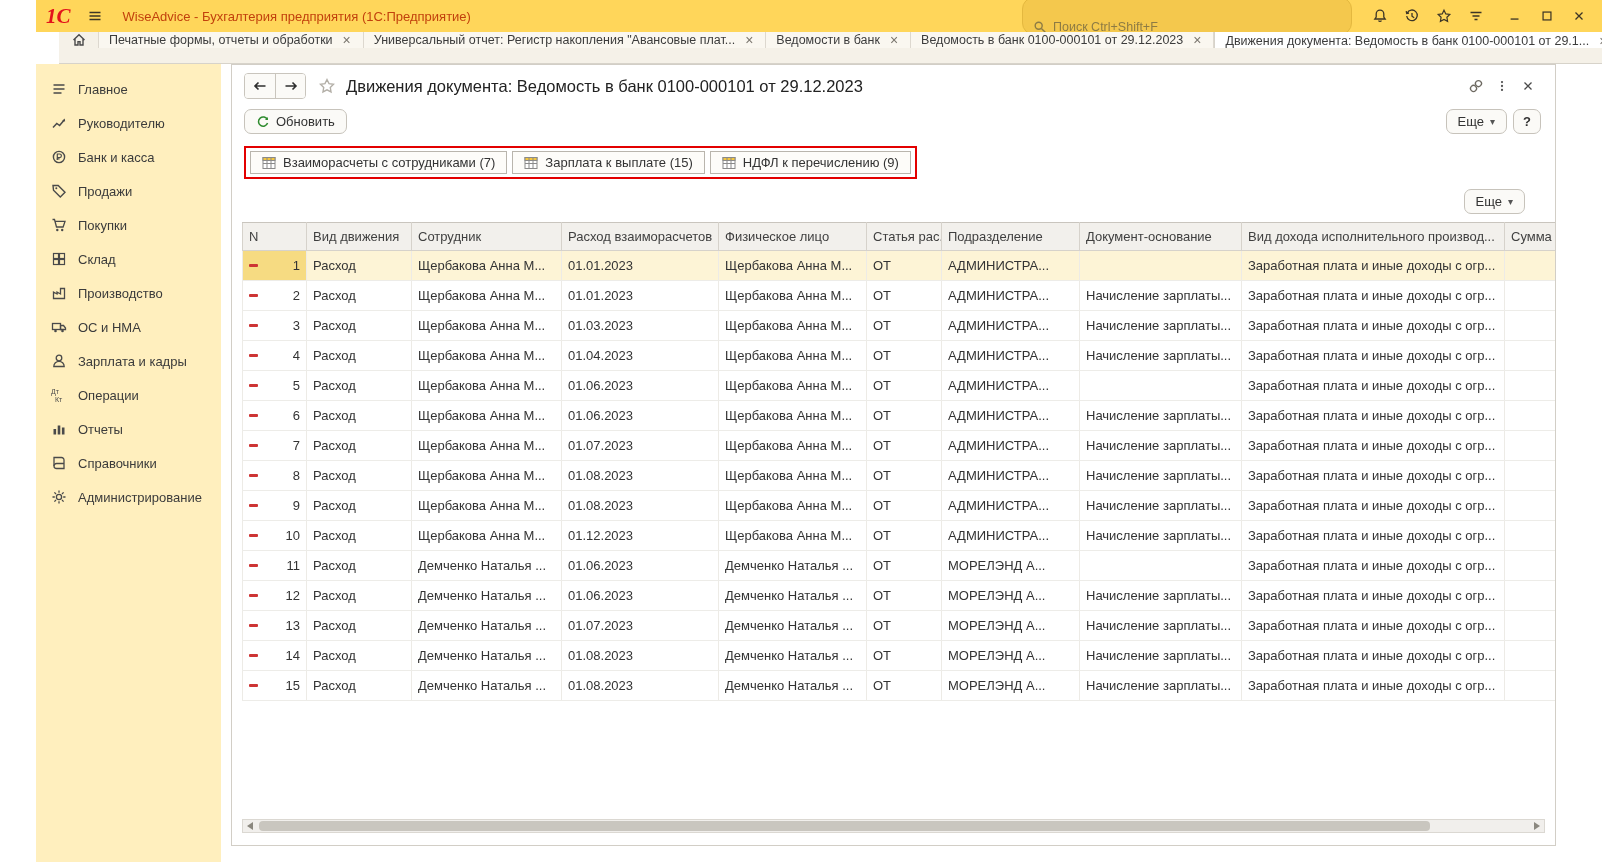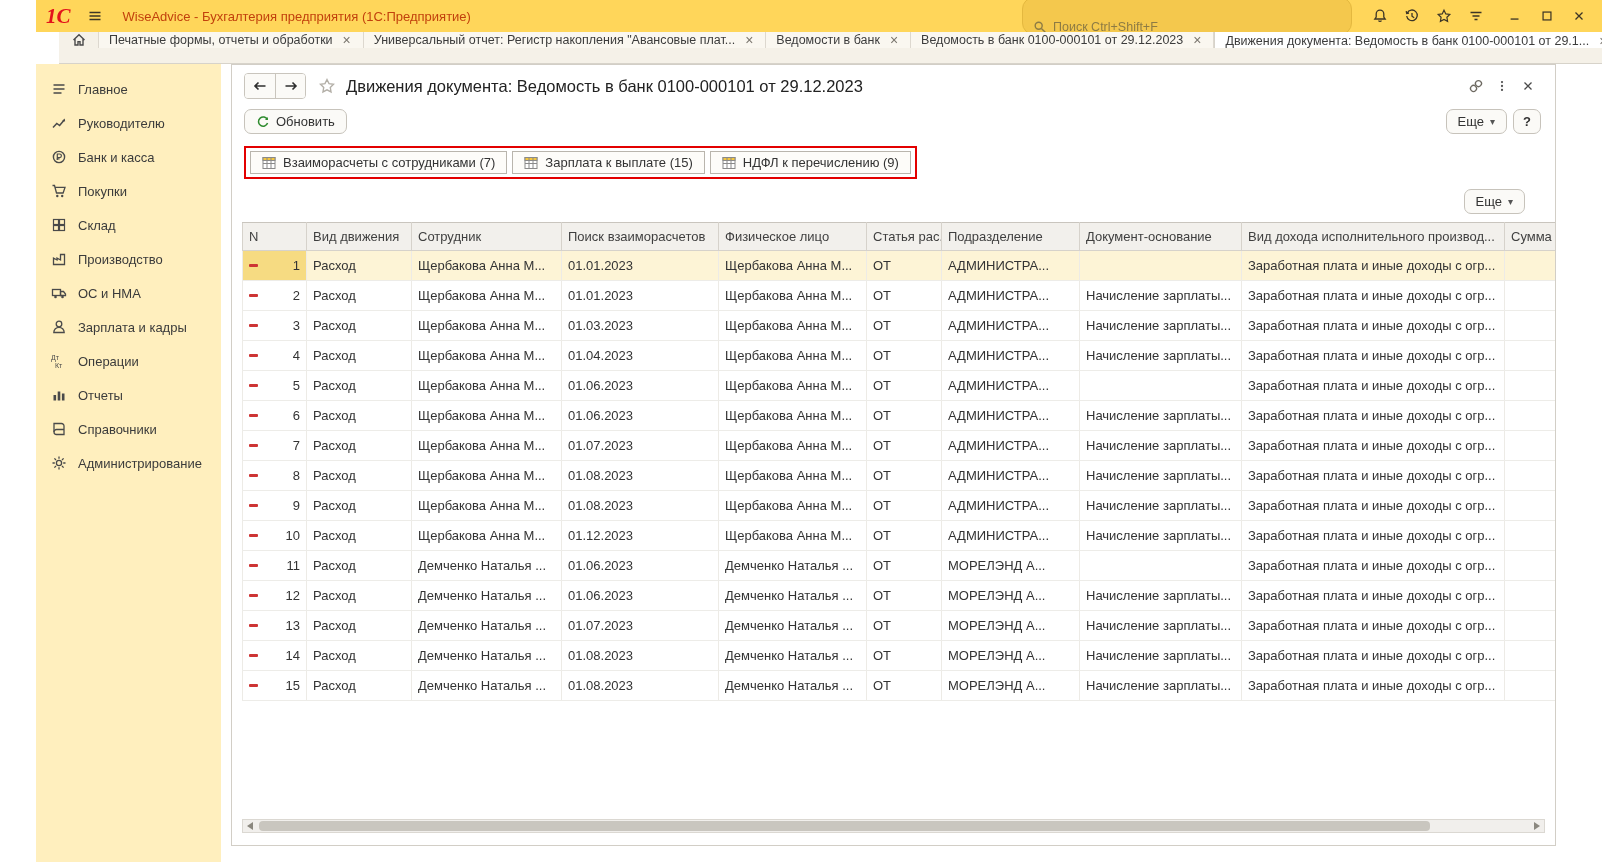--- a/index.html
+++ b/index.html
@@ -213,20 +213,29 @@
     <span class="s-label">Руководителю</span>
   </div>
         <div class="side-item">
     <span class="s-icon icn">
             <svg width="16" height="16" viewBox="0 0 16 16">
               <circle cx="8" cy="8" r="5.6" stroke="#4a4a4a" stroke-width="1.4" fill="none"></circle>
               <path d="M6.3 11V5h2.3a1.8 1.8 0 0 1 0 3.6H6.3M5.5 10h3" stroke="#4a4a4a" stroke-width="1.2" fill="none"></path>
             </svg>
           </span>
     <span class="s-label">Банк и касса</span>
+  </div>
+        <div class="side-item">
+    <span class="s-icon icn">
+            <svg width="16" height="16" viewBox="0 0 16 16">
+              <path d="M2 2.5h5.2L14 9.3 9.3 14 2.5 7.2z" stroke="#4a4a4a" stroke-width="1.4" fill="none"></path>
+              <circle cx="5.3" cy="5.3" r="1" fill="#4a4a4a"></circle>
+            </svg>
+          </span>
+    <span class="s-label">Продажи</span>
   </div>
         <div class="side-item">
     <span class="s-icon icn">
             <svg width="16" height="16" viewBox="0 0 16 16">
               <path d="M1.5 2.5h2l2 7.5h6.6l1.9-5.6H4.4" stroke="#4a4a4a" stroke-width="1.3" fill="none"></path>
               <circle cx="6.3" cy="13" r="1.2" fill="#4a4a4a"></circle>
               <circle cx="11.2" cy="13" r="1.2" fill="#4a4a4a"></circle>
             </svg>
           </span>
     <span class="s-label">Покупки</span>
@@ -438,21 +447,21 @@
                 <col style="width: 138px;">
                 <col style="width: 162px;">
                 <col style="width: 263px;">
                 <col style="width: 76px;">
               </colgroup>
             <thead>
                 <tr>
                   <th>N</th>
                   <th>Вид движения</th>
                   <th>Сотрудник</th>
-                  <th>Поиск взаиморасчетов</th>
+                  <th>Расход взаиморасчетов</th>
                   <th>Физическое лицо</th>
                   <th>Статья рас...</th>
                   <th>Подразделение</th>
                   <th>Документ-основание</th>
                   <th>Вид дохода исполнительного производ...</th>
                   <th>Сумма к</th>
                 </tr>
               </thead>
             <tbody>
                 <tr class="sel">

